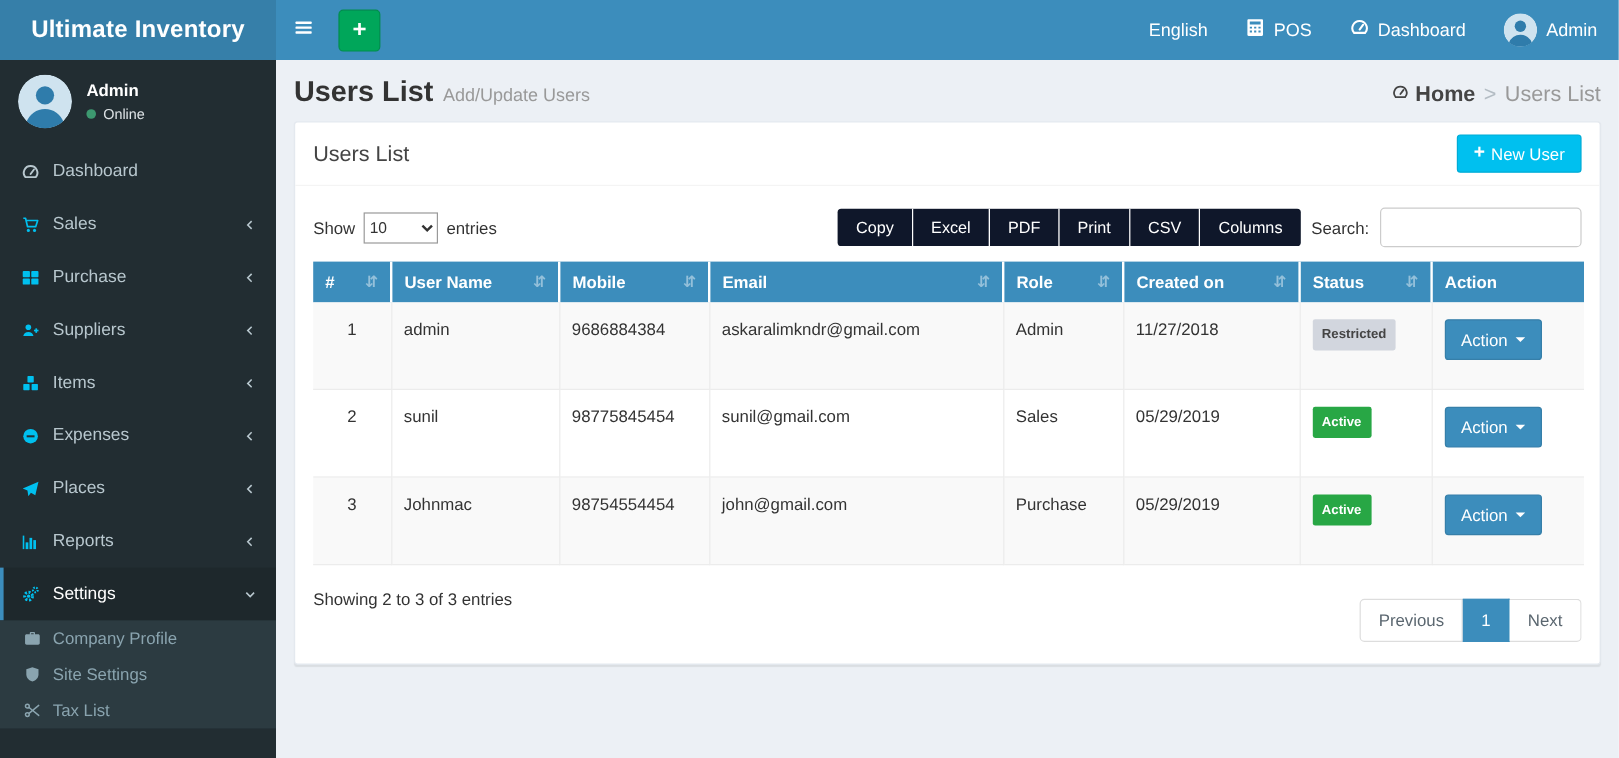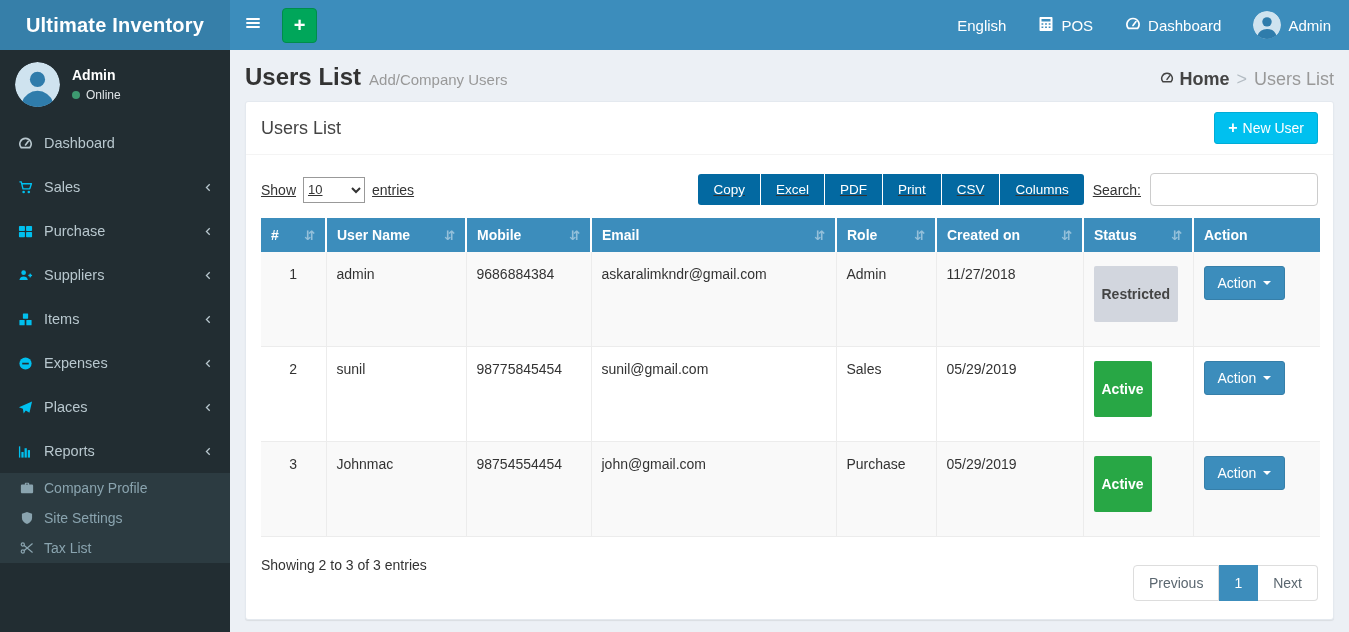--- a/index.html
+++ b/index.html
@@ -61,26 +61,26 @@
 
   
   .box { margin:0 15px; background:#fff; border-radius:3px; border:1px solid #e4e9ef; box-shadow:0 1px 1px rgba(0,0,0,.08); }
   .box-header { display:flex; align-items:center; padding:10px 15px; border-bottom:1px solid #f4f4f4; }
   .box-title { font-size:18px; color:#444; }
   .new-user-btn { margin-left:auto; background:#00c0ef; border:1px solid #00acd6; color:#fff; font-size:14px;
                   padding:7px 13px; border-radius:3px; display:flex; align-items:center; gap:5px; cursor:pointer; }
   .new-user-btn .plus { font-weight:bold; font-size:16px; line-height:1; }
   .box-body { padding:10px 15px 14px; }
 
-  .toolbar { display:flex; align-items:center; padding:8px 0 12px;text-decoration:underline; }
+  .toolbar { display:flex; align-items:center; padding:8px 0 12px; }
   .show-group { display:flex; align-items:center; gap:7px; font-size:14px; color:#333; }
   .len-select { width:62px; height:26px; font-size:13px; border:1px solid #999; background:#fff; color:#333; }
   .toolbar-right { margin-left:auto; display:flex; align-items:center; gap:9px; }
   .export-group { display:flex; }
-  .exp-btn { background:#0369a1; color:#fff; border:none; border-left:1px solid #fff; font-size:13.5px;
+  .exp-btn { background:#0f172a; color:#fff; border:none; border-left:1px solid #fff; font-size:13.5px;
              padding:8px 15px; cursor:pointer; font-family:inherit; }
   .exp-btn:first-child { border-left:none; border-radius:3px 0 0 3px; }
   .exp-btn:last-child { border-radius:0 3px 3px 0; }
   .search-label { font-size:14px; color:#333; }
   .search-input { width:168px; height:33px; border:1px solid #ccc; border-radius:4px; padding:0 8px; font-size:14px; }
 
   
   table.users { width:100%; border-collapse:collapse; table-layout:fixed; }
   .users th { background:#3c8dbc; color:#fff; font-size:14px; font-weight:bold; text-align:left;
               padding:9px 10px; border-right:2px solid #fff; }
@@ -88,21 +88,21 @@
   .th-inner { display:flex; align-items:center; }
   .sort-ic { margin-left:auto; color:rgba(255,255,255,.45); font-size:13px; padding-left:6px; }
   .users td { font-size:14px; color:#333; padding:14px 10px 24px; vertical-align:top;
               border-bottom:1px solid #ececec; border-right:1px solid #ececec; }
   .users td:last-child { border-right:none; }
   .users tr.odd td { background:#f9f9f9; }
   .users td.cnum { text-align:center; }
   .col-num{width:65px} .col-user{width:140px} .col-mobile{width:125px} .col-email{width:245px}
   .col-role{width:100px} .col-created{width:147px} .col-status{width:110px} .col-action{width:127px}
 
-  .badge { display:inline-block; font-size:14px; font-weight:bold; padding:20px 8px; border-radius:2px;text-align:center; }
+  .badge { display:inline-block; font-size:11px; font-weight:bold; padding:7px 8px; border-radius:2px;text-align:center; }
   .badge--gray { background:#d2d6de; color:#444; }
   .badge--green { background:#28a745; color:#fff; }
 
   .action-btn { background:#3c8dbc; border:1px solid #367fa9; color:#fff; font-size:14px; padding:8px 13px;
                 border-radius:3px; display:inline-flex; align-items:center; gap:7px; cursor:pointer; font-family:inherit; }
   .caret { width:0; height:0; border-left:4px solid transparent; border-right:4px solid transparent; border-top:4px solid #fff; }
 
   
   .table-footer { display:flex; align-items:flex-start; padding:14px 0 4px; }
   .info-text { font-size:14px; color:#333; padding-top:6px; }
@@ -295,20 +295,35 @@
                 <rect x="10.4" y="6.5" width="2.4" height="8"></rect>
               </svg>
           </span>
           <span>Reports</span>
           <span class="chev">
               <svg viewBox="0 0 16 16" fill="none" stroke="currentColor" stroke-width="1.6">
                 <polyline points="9.5,4 5.5,8 9.5,12"></polyline>
               </svg>
             </span>
         </li>
+        <li class="mi active">
+          <span class="mic">
+            <svg viewBox="0 0 16 16">
+                <circle cx="6.2" cy="9.4" r="3.5" fill="none" stroke="currentColor" stroke-width="2.6" stroke-dasharray="1.8 1.4"></circle>
+                <circle cx="6.2" cy="9.4" r="1.5" fill="currentColor"></circle>
+                <circle cx="12.2" cy="3.8" r="2.1" fill="none" stroke="currentColor" stroke-width="1.9" stroke-dasharray="1.3 1.1"></circle>
+              </svg>
+          </span>
+          <span>Settings</span>
+          <span class="chev">
+              <svg viewBox="0 0 16 16" fill="none" stroke="currentColor" stroke-width="1.6">
+                <polyline points="4,6 8,10 12,6"></polyline>
+              </svg>
+            </span>
+        </li>
       </ul>
 
       <ul class="submenu">
         <li class="smi">
           <span class="mic">
             <svg viewBox="0 0 16 16" fill="currentColor">
                 <path d="M5.5 4V2.8c0-.5.4-.8.9-.8h3.2c.5 0 .9.3.9.8V4h3c.8 0 1.5.6 1.5 1.4v7.2c0 .8-.7 1.4-1.5 1.4h-11c-.8 0-1.5-.6-1.5-1.4V5.4C1 4.6 1.7 4 2.5 4h3zm1.3 0h2.4V3.2H6.8V4z"></path>
               </svg>
           </span>
           <span>Company Profile</span>
@@ -330,21 +345,21 @@
               </svg>
           </span>
           <span>Tax List</span>
         </li>
       </ul>
     </aside>
 
     <section class="content">
       <div class="content-header">
         <span class="page-title">Users List</span>
-        <span class="page-subtitle">Add/Company Users</span>
+        <span class="page-subtitle">Add/Update Users</span>
         <div class="breadcrumb">
           <span class="bc-home">
             <span>
               <svg viewBox="0 0 16 16">
                   <path d="M8 2.5A6 6 0 0 0 3.4 12.4h9.2A6 6 0 0 0 8 2.5z" fill="none" stroke="currentColor" stroke-width="1.7"></path>
                   <line x1="8" y1="9.6" x2="11" y2="5.6" stroke="currentColor" stroke-width="1.7" stroke-linecap="round"></line>
                 </svg>
             </span>
             <span>Home</span>
           </span>

